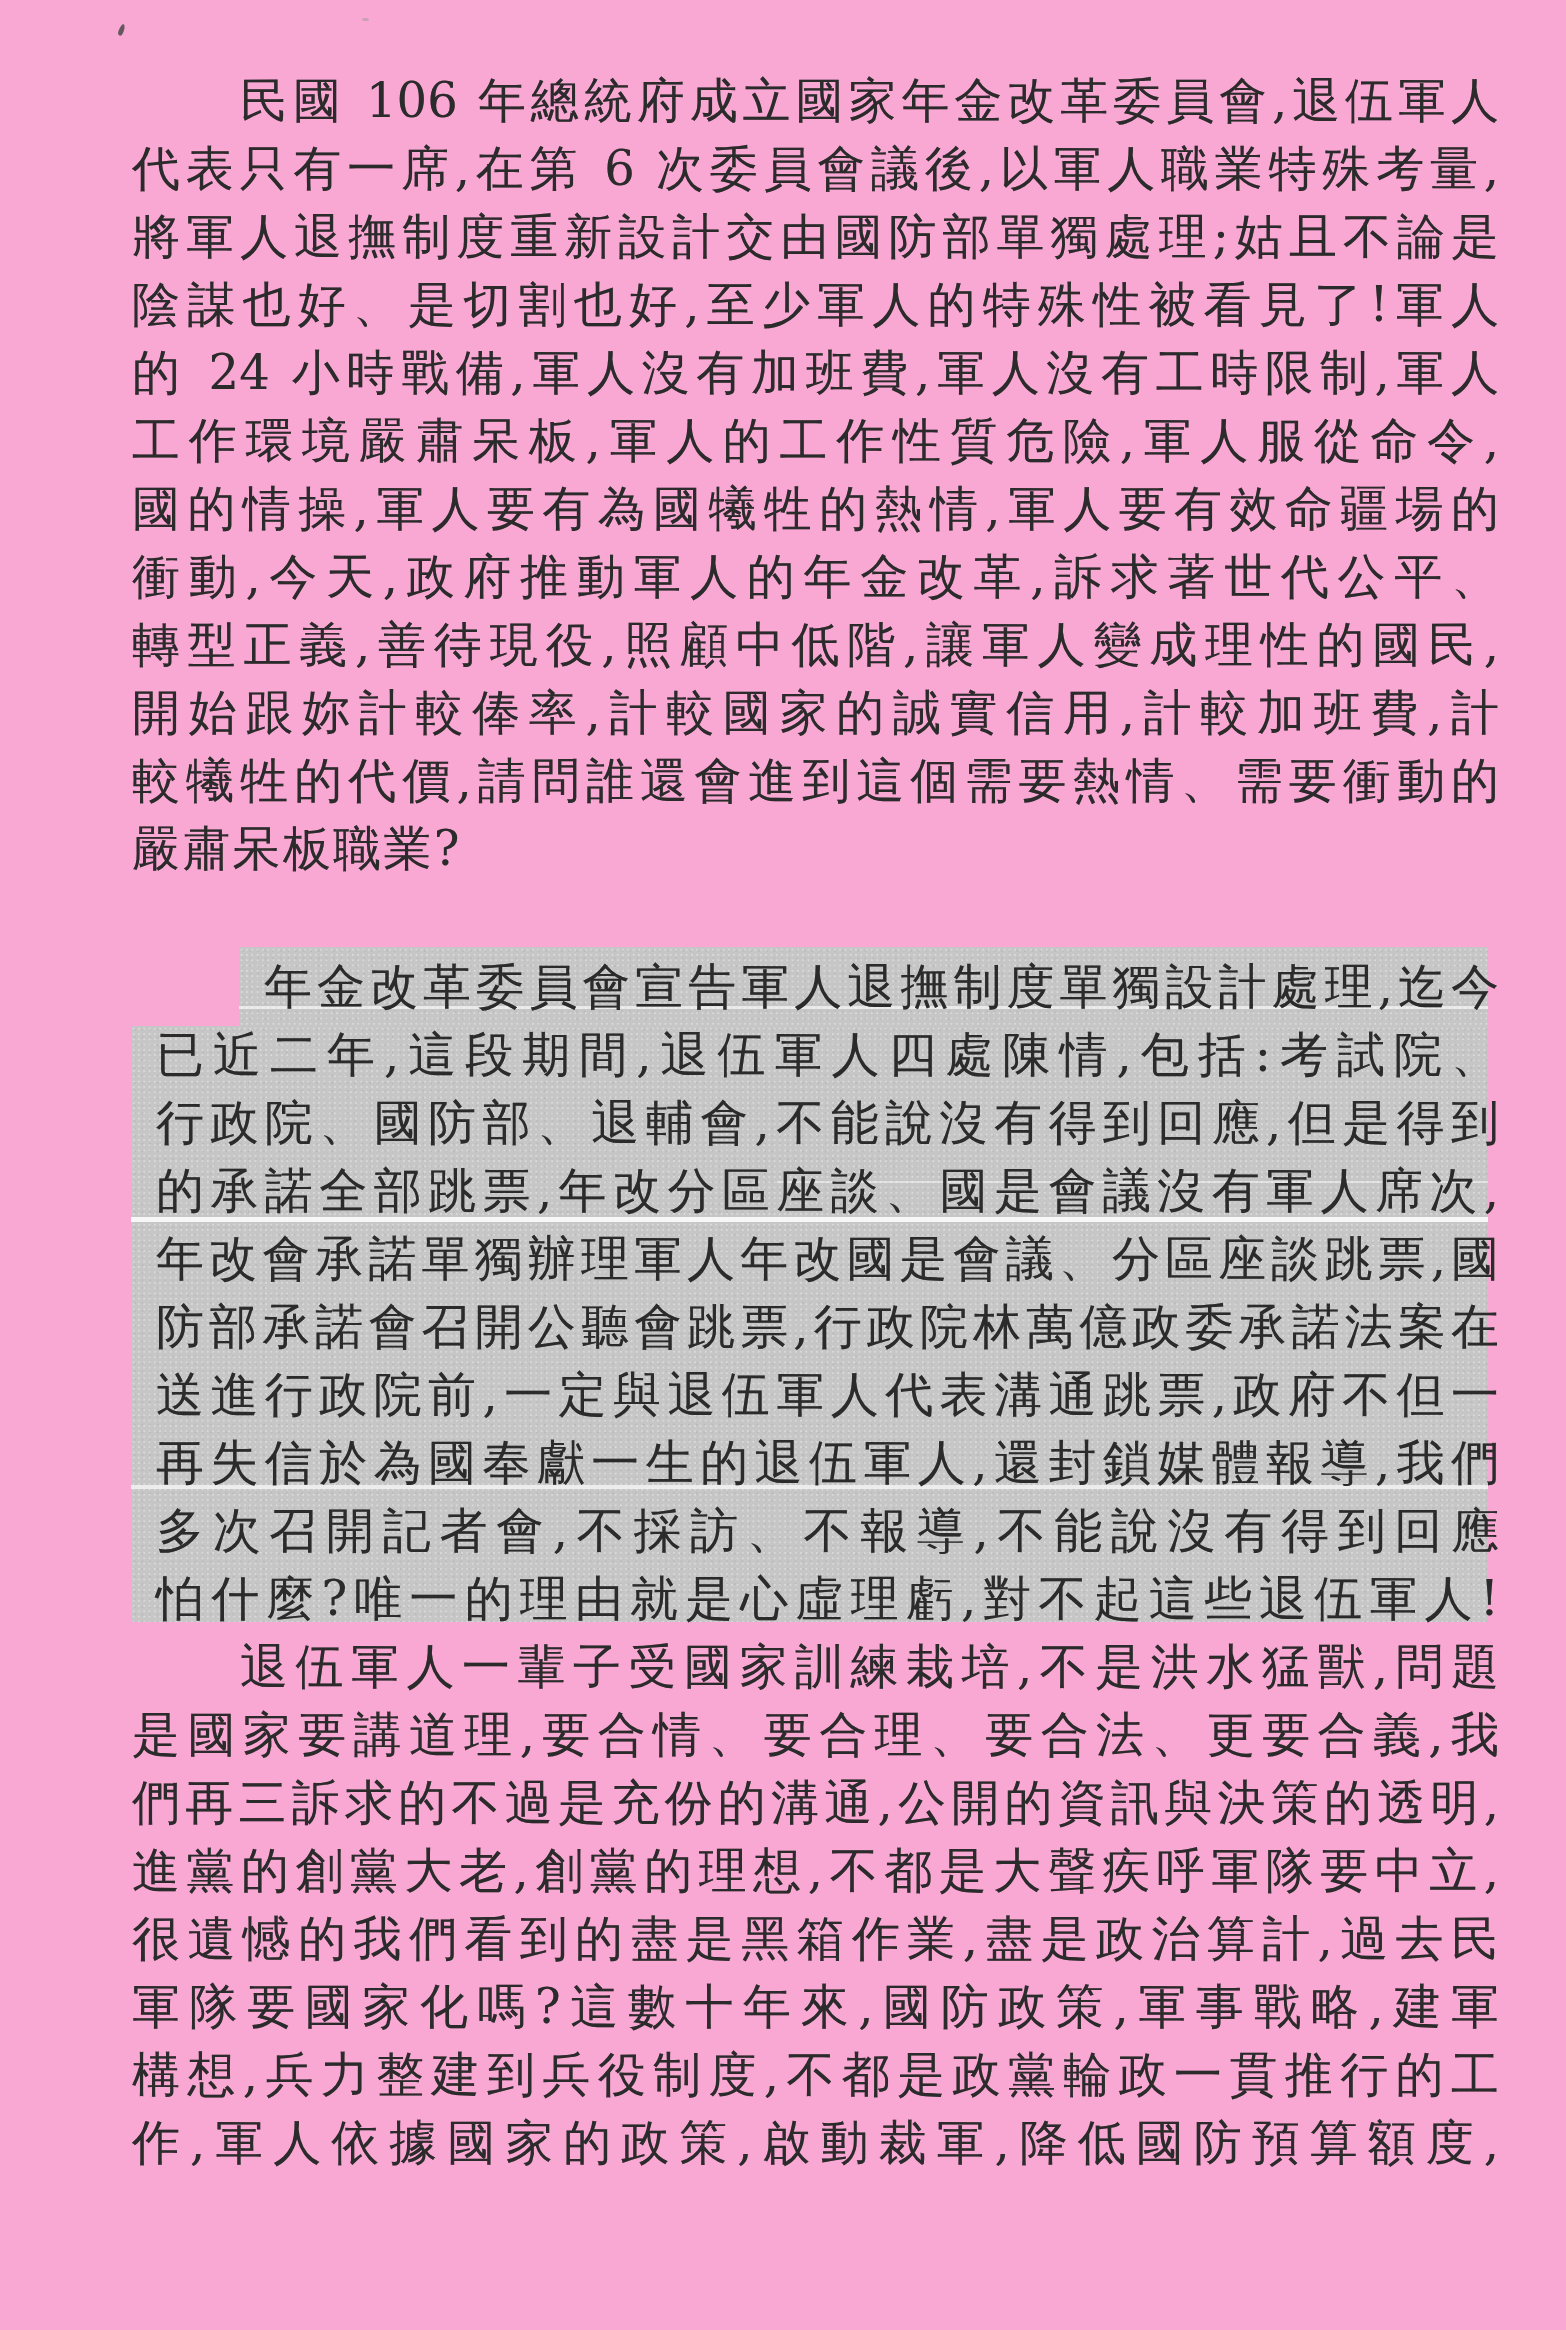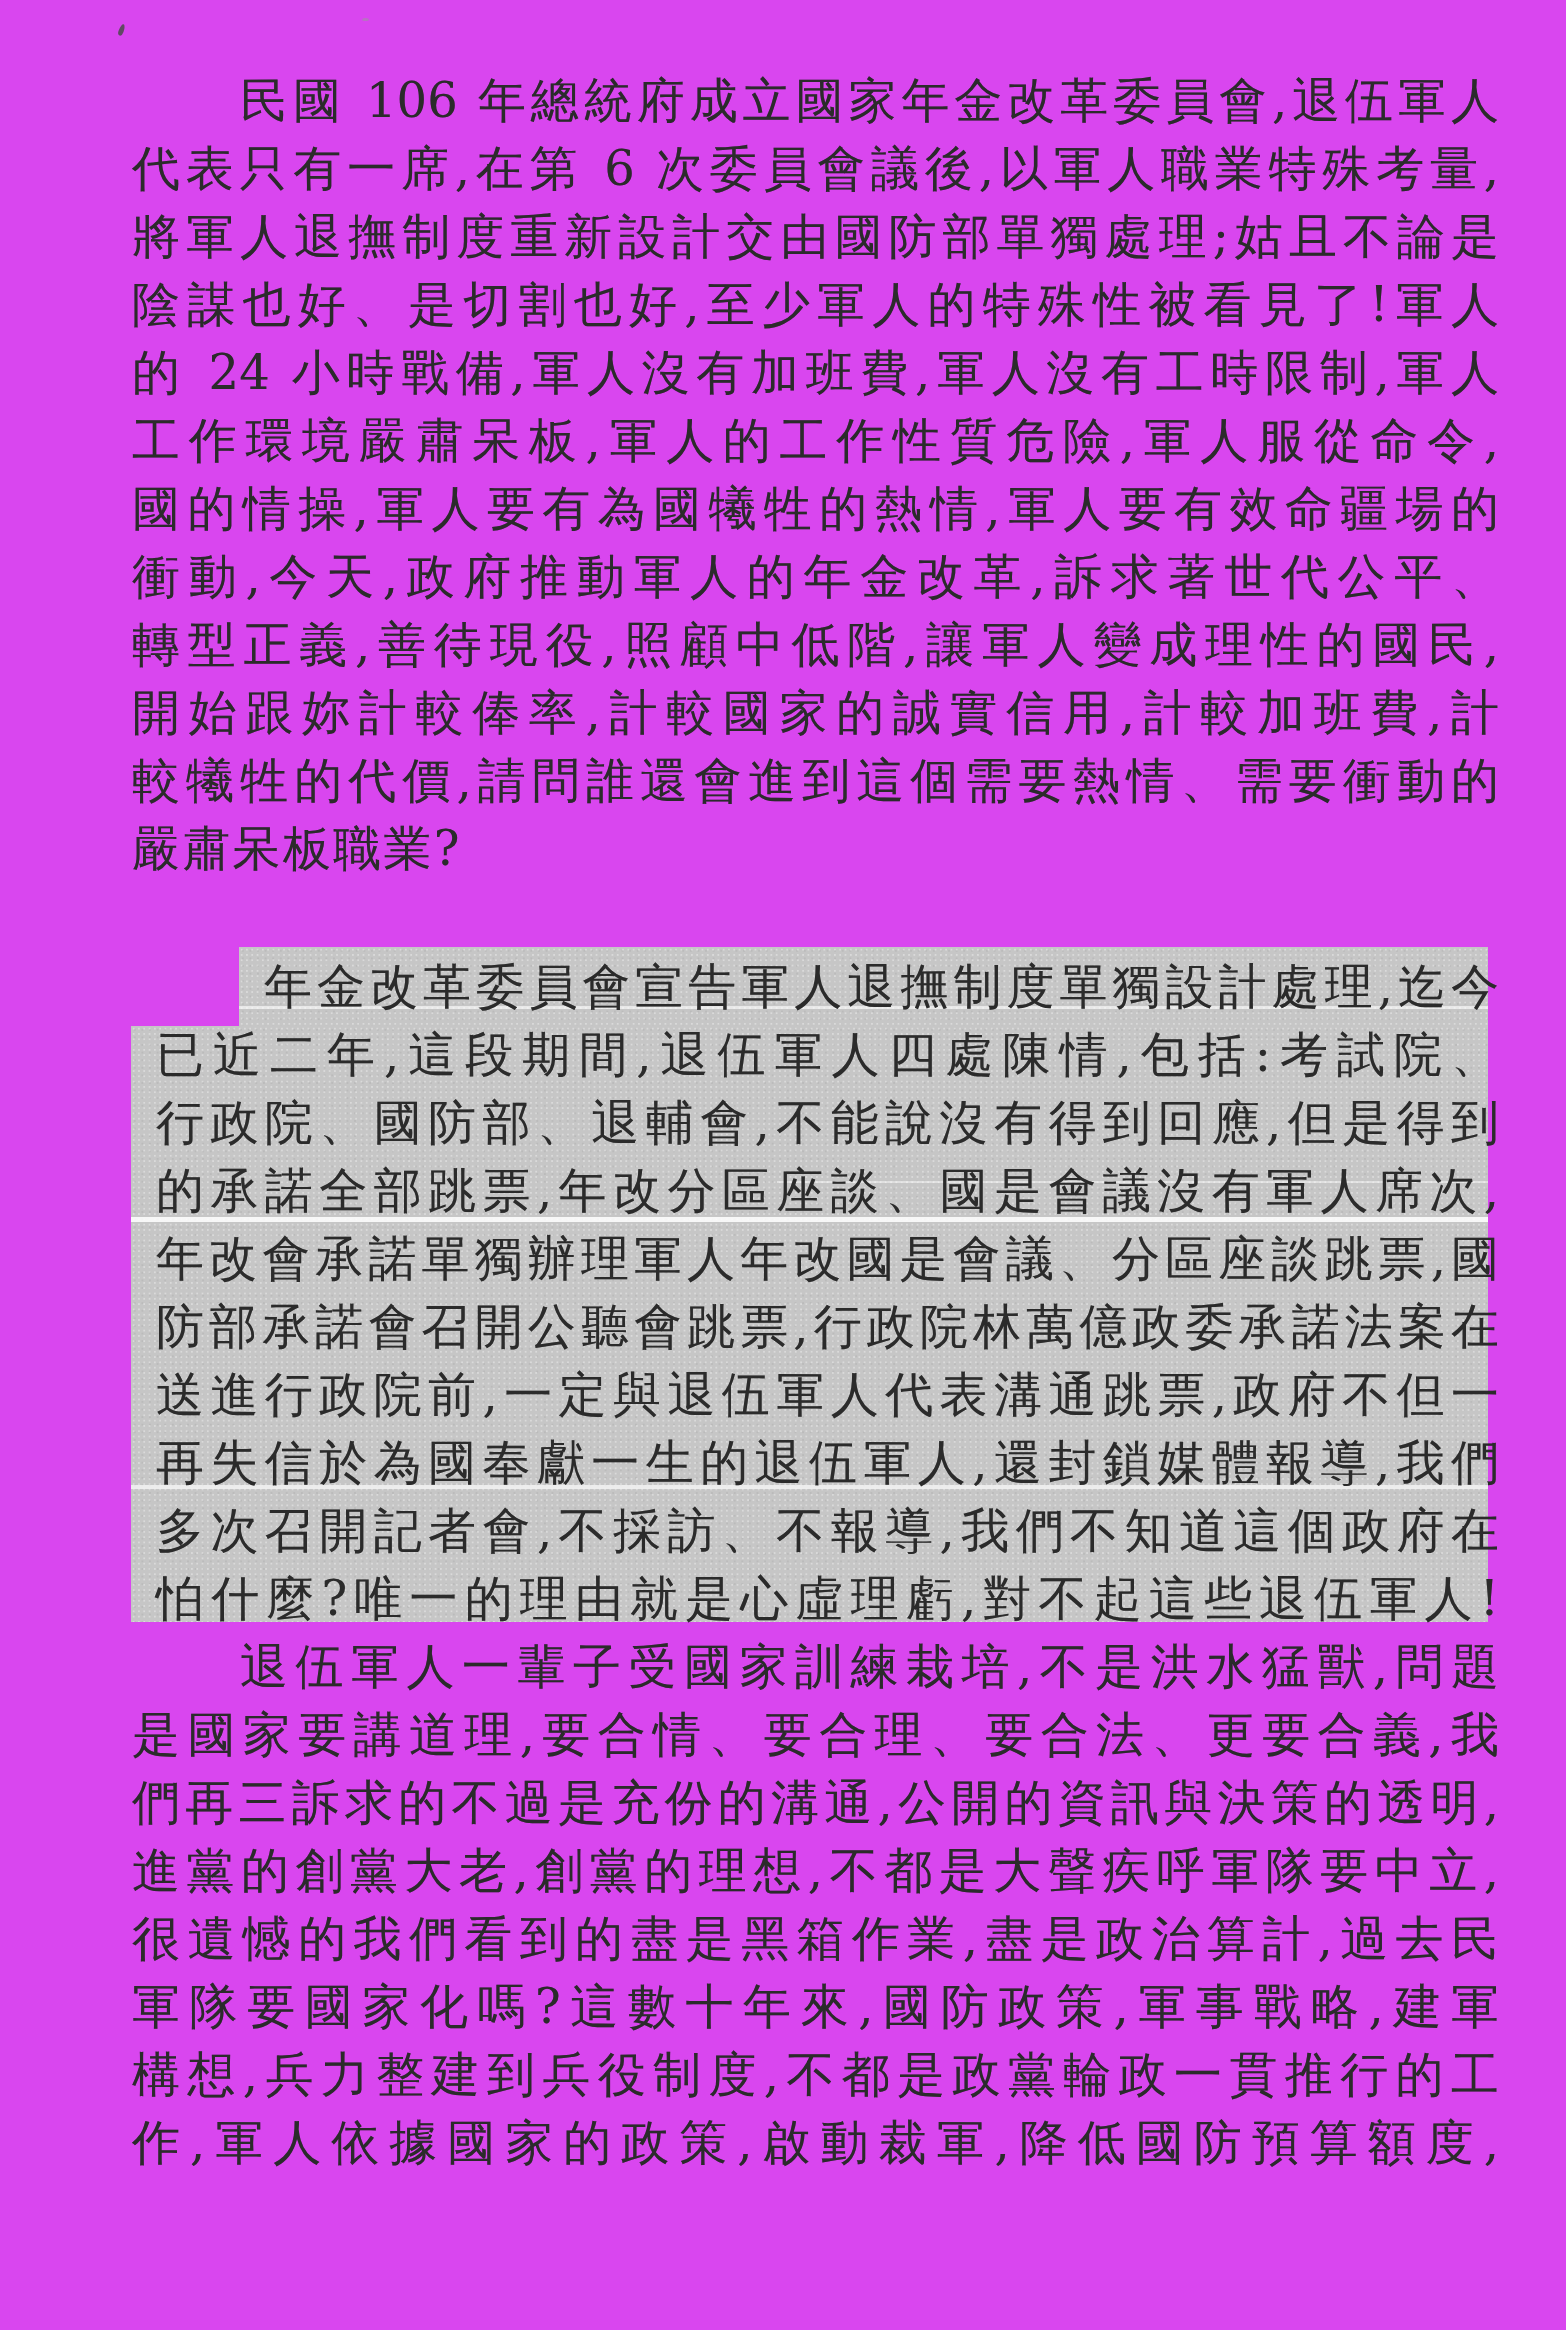--- a/index.html
+++ b/index.html
@@ -1,20 +1,20 @@
 <!DOCTYPE html>
 <html lang="zh-Hant" style="font-size:9.4px"><head>
 <meta charset="utf-8">
 <style>
   html, body { margin: 0; padding: 0; background: #ffffff; }
   .page {
     position: relative;
     width: 1566px;
     height: 2330px;
-    background: #d946ef;
+    background: #f9a8d4;
     overflow: hidden;
     font-family: "DejaVu Serif", "Liberation Serif", serif;
     color: #2b2b2b;
   }
   .content {
     position: absolute;
     left: 132px;
     top: 0;
     width: 1367px;
     padding-top: 66px;
@@ -97,21 +97,21 @@
       <div class="streak streak-3"></div>
       <div class="streak streak-4"></div>
       <div class="line first">年金改革委員會宣告軍人退撫制度單獨設計處理,迄今</div>
       <div class="line">已近二年,這段期間,退伍軍人四處陳情,包括:考試院、</div>
       <div class="line">行政院、國防部、退輔會,不能說沒有得到回應,但是得到</div>
       <div class="line">的承諾全部跳票,年改分區座談、國是會議沒有軍人席次,</div>
       <div class="line">年改會承諾單獨辦理軍人年改國是會議、分區座談跳票,國</div>
       <div class="line">防部承諾會召開公聽會跳票,行政院林萬億政委承諾法案在</div>
       <div class="line">送進行政院前,一定與退伍軍人代表溝通跳票,政府不但一</div>
       <div class="line">再失信於為國奉獻一生的退伍軍人,還封鎖媒體報導,我們</div>
-      <div class="line">多次召開記者會,不採訪、不報導,我們不知道這個政府在</div>
+      <div class="line">多次召開記者會,不採訪、不報導,不能說沒有得到回應</div>
       <div class="line">怕什麼?唯一的理由就是心虛理虧,對不起這些退伍軍人!</div>
     </div>
 
     <div class="para para-3">
       <div class="line first">退伍軍人一輩子受國家訓練栽培,不是洪水猛獸,問題</div>
       <div class="line">是國家要講道理,要合情、要合理、要合法、更要合義,我</div>
       <div class="line">們再三訴求的不過是充份的溝通,公開的資訊與決策的透明,</div>
       <div class="line">進黨的創黨大老,創黨的理想,不都是大聲疾呼軍隊要中立,</div>
       <div class="line">很遺憾的我們看到的盡是黑箱作業,盡是政治算計,過去民</div>
       <div class="line">軍隊要國家化嗎?這數十年來,國防政策,軍事戰略,建軍</div>

